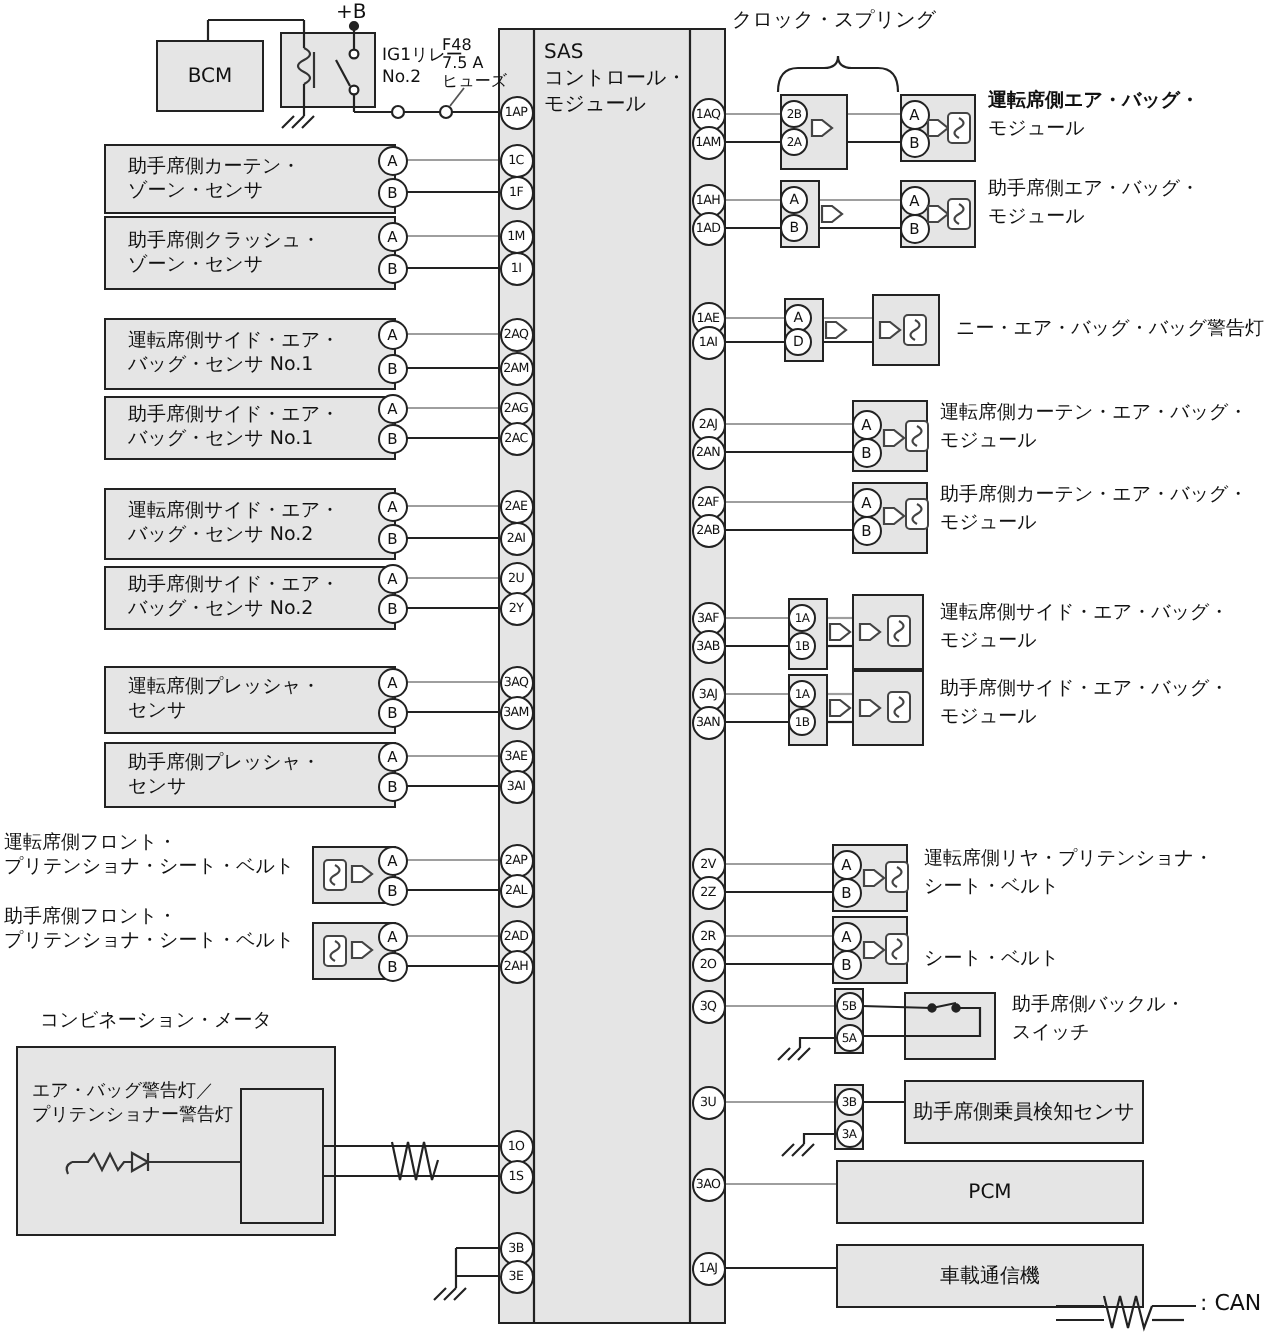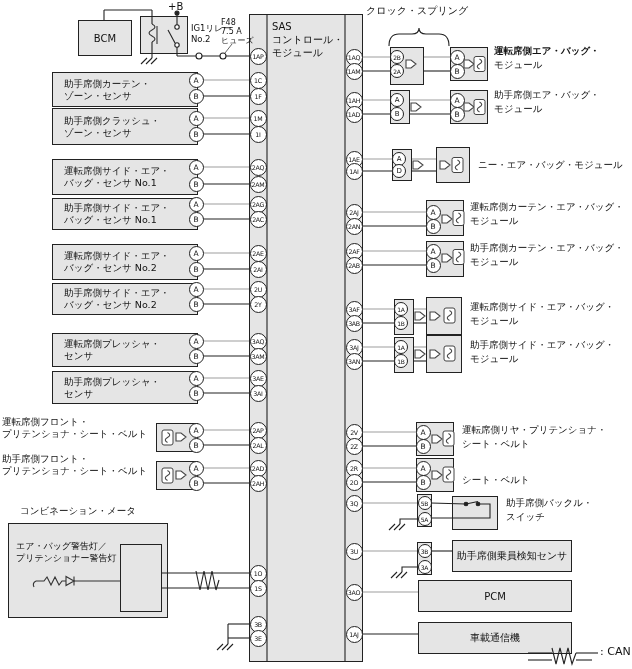--- a/index.html
+++ b/index.html
@@ -327,21 +327,21 @@
     <div class="pin" style="left: 390px; top: 107px; width: 14px; height: 14px; font-size: 7px;">B</div>
     <div class="box" style="left: 450px; top: 90px; width: 38px; height: 34px;"></div>
     <div class="pin" style="left: 449.5px; top: 92.5px; width: 15px; height: 15px; font-size: 7.5px;">A</div>
     <div class="pin" style="left: 449.5px; top: 106.5px; width: 15px; height: 15px; font-size: 7.5px;">B</div>
     <div class="lbl" style="left: 494px; top: 89px;">助手席側エア・バッグ・</div>
     <div class="lbl" style="left: 494px; top: 103px;">モジュール</div>
     <div class="box" style="left: 392px; top: 149px; width: 20px; height: 32px;"></div>
     <div class="pin" style="left: 392px; top: 152px; width: 14px; height: 14px; font-size: 7px;">A</div>
     <div class="pin" style="left: 392px; top: 164px; width: 14px; height: 14px; font-size: 7px;">D</div>
     <div class="box" style="left: 436px; top: 147px; width: 34px; height: 36px;"></div>
-    <div class="lbl" style="left: 478px; top: 159px;">ニー・エア・バッグ・モジュール</div>
+    <div class="lbl" style="left: 478px; top: 159px;">ニー・エア・バッグ・バッグ警告灯</div>
     <div class="box" style="left: 426px; top: 200px; width: 38px; height: 36px;"></div>
     <div class="pin" style="left: 425.5px; top: 204.5px; width: 15px; height: 15px; font-size: 7.5px;">A</div>
     <div class="pin" style="left: 425.5px; top: 218.5px; width: 15px; height: 15px; font-size: 7.5px;">B</div>
     <div class="lbl" style="left: 470px; top: 201px;">運転席側カーテン・エア・バッグ・</div>
     <div class="lbl" style="left: 470px; top: 215px;">モジュール</div>
     <div class="box" style="left: 426px; top: 241px; width: 38px; height: 36px;"></div>
     <div class="pin" style="left: 425.5px; top: 243.5px; width: 15px; height: 15px; font-size: 7.5px;">A</div>
     <div class="pin" style="left: 425.5px; top: 257.5px; width: 15px; height: 15px; font-size: 7.5px;">B</div>
     <div class="lbl" style="left: 470px; top: 242px;">助手席側カーテン・エア・バッグ・</div>
     <div class="lbl" style="left: 470px; top: 256px;">モジュール</div>

